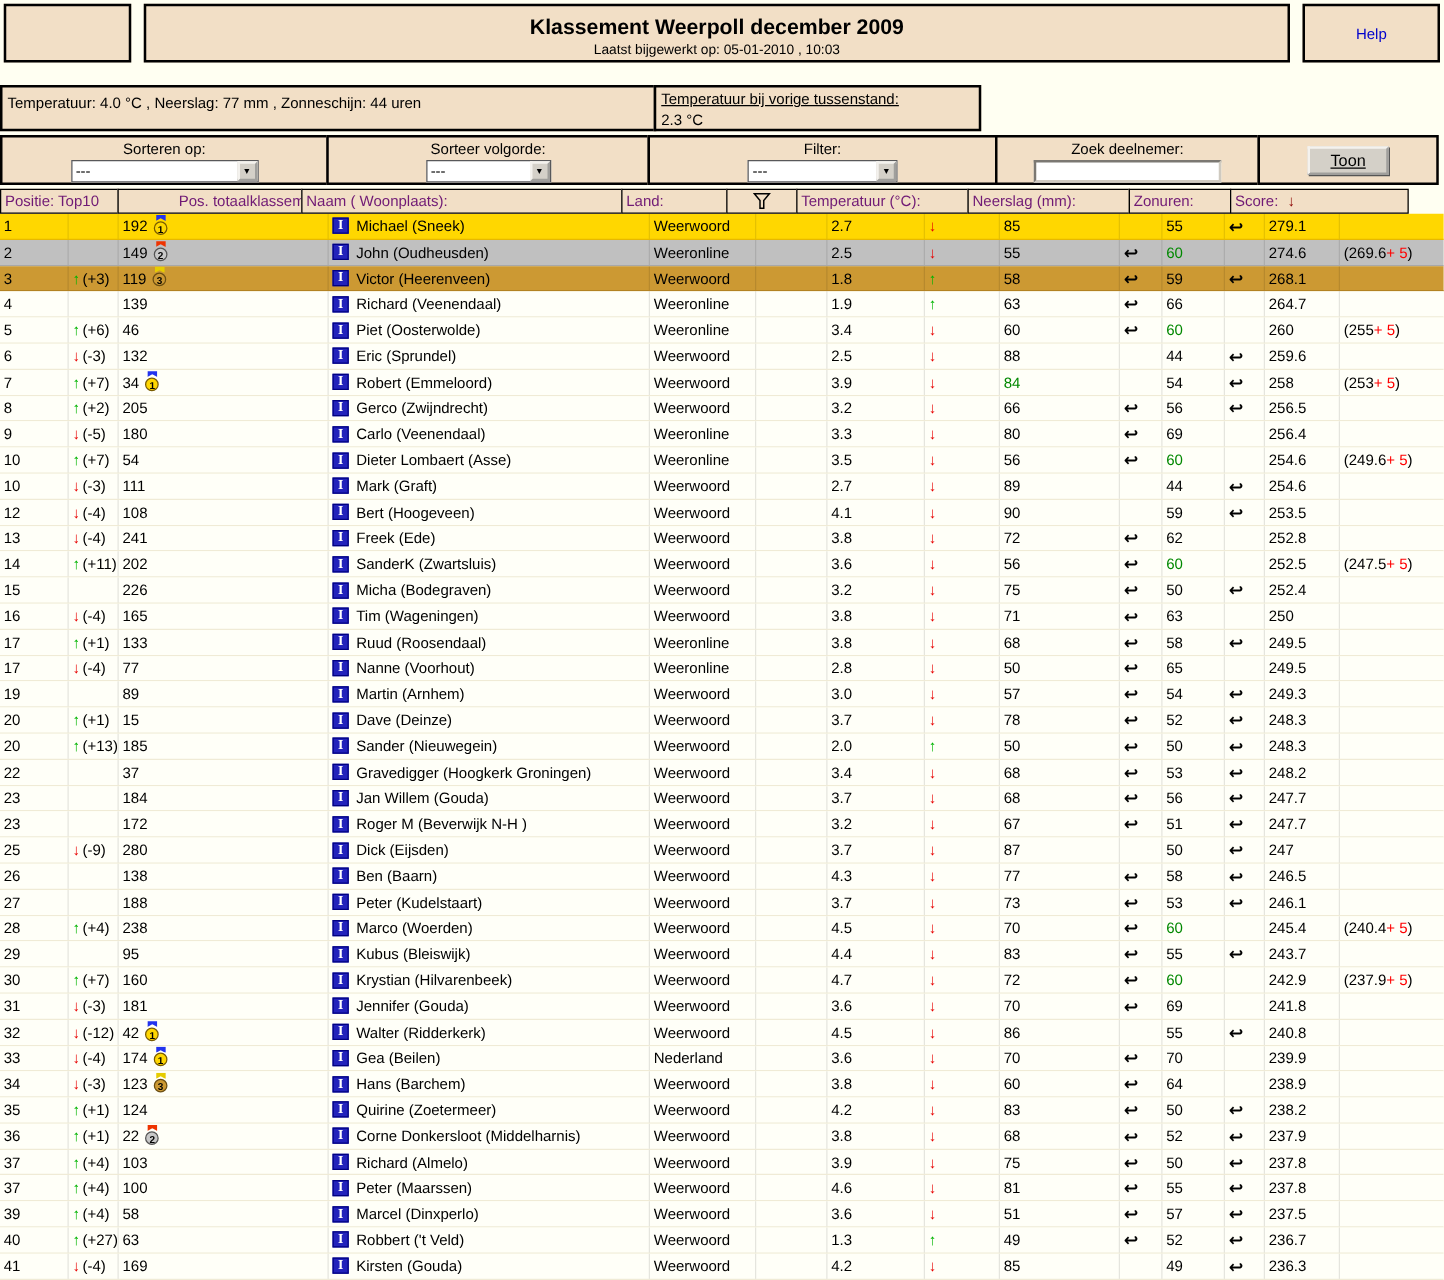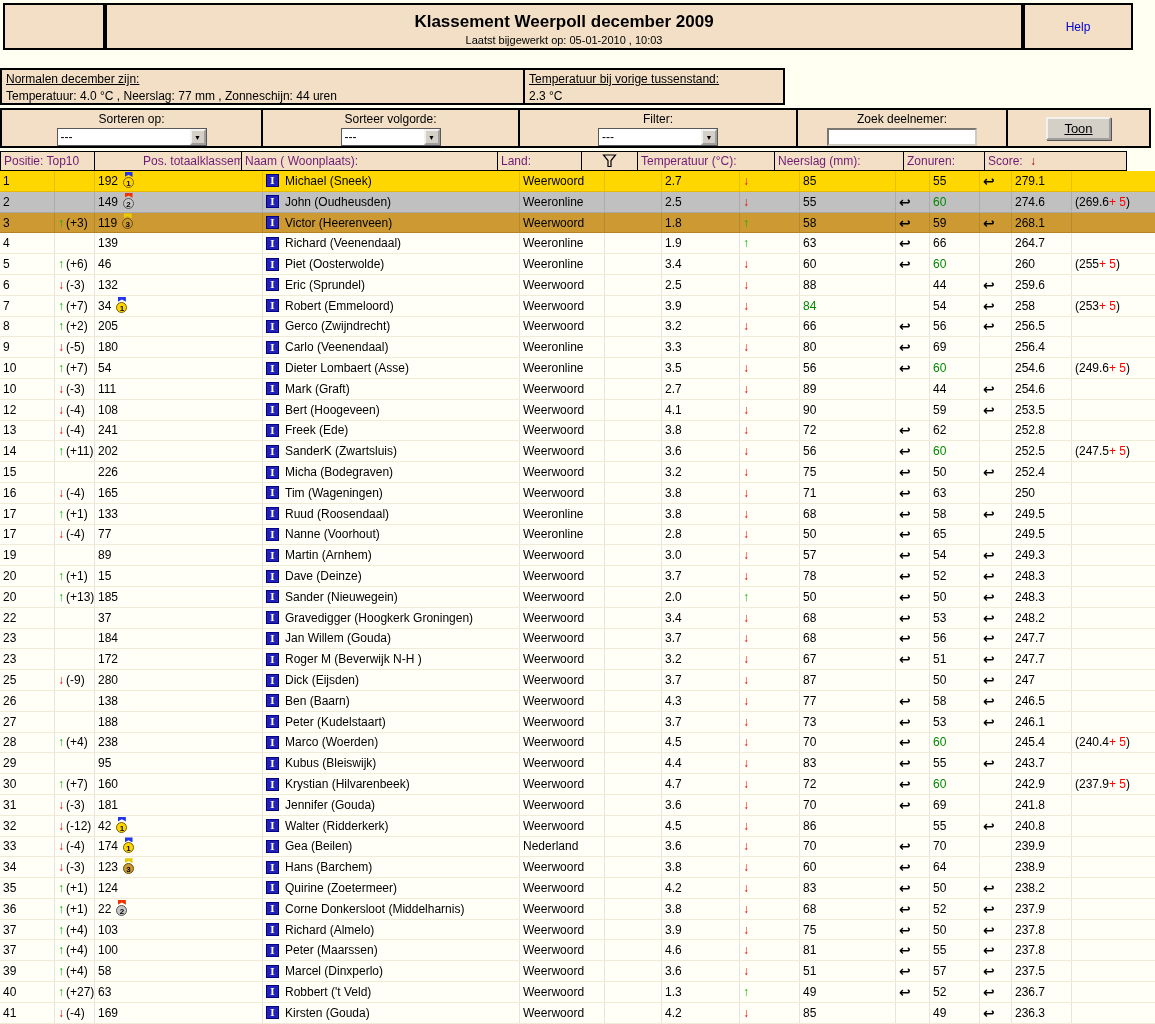--- a/index.html
+++ b/index.html
@@ -4,21 +4,21 @@
 <style>
   * { margin:0; padding:0; box-sizing:border-box; }
   html,body { width:1155px; height:1024px; overflow:hidden; }
   body {
     font-family:"Liberation Sans","DejaVu Sans",sans-serif;
     background:#FFFFF2; color:#000; font-size:12px;
   }
   .page { width:1155px; position:relative; }
 
   
-  .top-row { display:flex; padding:3px 3px 0 3px; height:52px; }
+  .top-row { display:flex; padding:3px 3px 0 3px; gap:10px; height:52px; }
   .box { background:#F2DFC6; border:2px solid #000; }
   .logo-box { width:102px; height:47px; }
   .title-box { width:918px; height:47px; text-align:center; padding-top:7px; }
   .title-box .title { font-size:17px; font-weight:bold; }
   .title-box .subtitle { font-size:11px; margin-top:2px; }
   .help-box { width:110px; height:47px; display:flex; align-items:center; justify-content:center; }
   a.link { color:#0000CC; cursor:pointer; }
 
   
   .info-row { display:flex; margin:16px 0 3px 0; }
@@ -106,21 +106,20 @@
       <div class="title">Klassement Weerpoll december 2009</div>
       <div class="subtitle">Laatst bijgewerkt op: 05-01-2010 , 10:03</div>
     </div>
     <div class="box help-box">
       <a class="link">Help</a>
     </div>
   </div>
 
   <div class="info-row">
     <div class="info-box ib1">
-      <div class="info-title">Normalen december zijn:</div>
       <div class="info-text">Temperatuur: 4.0 °C , Neerslag: 77 mm , Zonneschijn: 44 uren</div>
     </div>
     <div class="info-box ib3">
       <div class="info-title">Temperatuur bij vorige tussenstand:</div>
       <div class="info-text">2.3 °C</div>
     </div>
   </div>
 
   <div class="controls-row">
     <div class="ctrl-box cb1">

